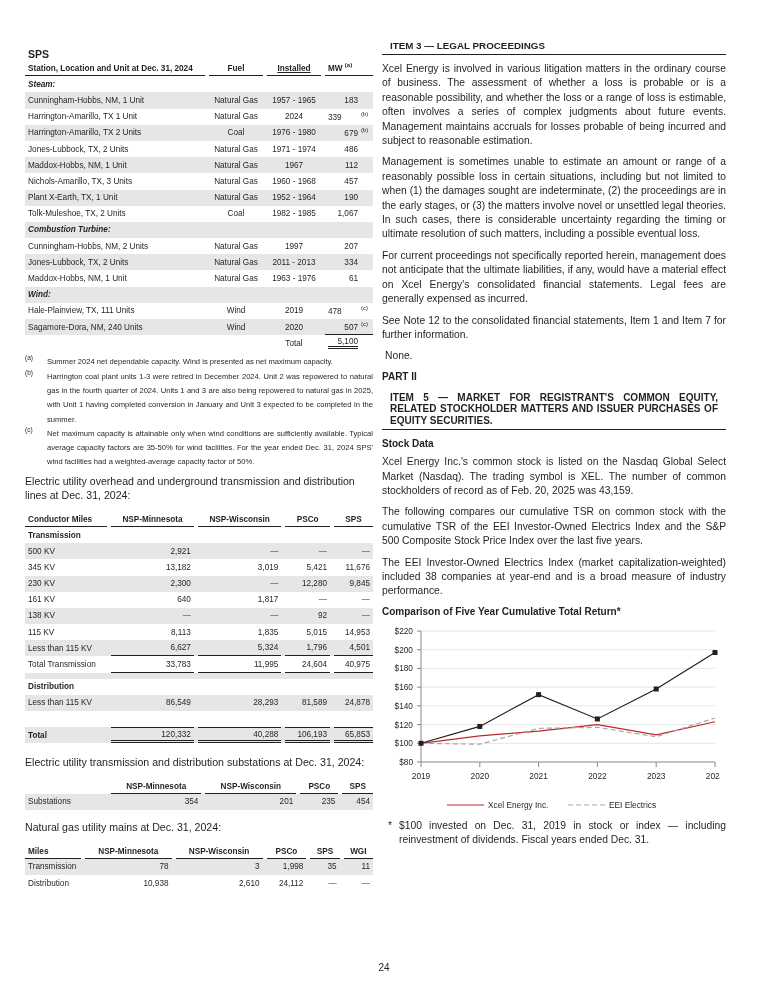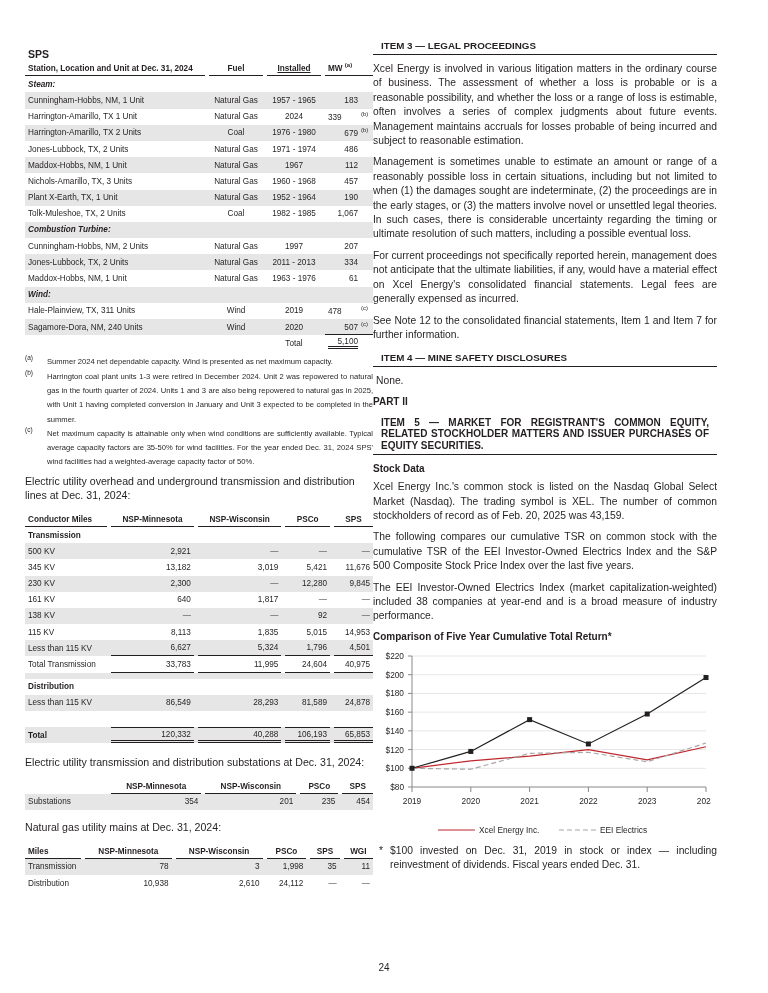--- a/index.html
+++ b/index.html
@@ -1,18 +1,18 @@
 <!DOCTYPE html>
 <html><head>
 <meta charset="utf-8">
 <style>
   * { box-sizing: border-box; margin: 0; padding: 0; }
   body { width: 768px; height: 993px; background: #fff; font-family: "Liberation Sans", sans-serif; color: #231f20; position: relative; overflow: hidden; }
   .col-left { position: absolute; left: 25px; top: 48px; width: 348px; }
-  .col-right { position: absolute; left: 373px; top: 40px; width: 344px; }
+  .col-right { position: absolute; left: 382px; top: 40px; width: 344px; }
   table { border-collapse: separate; border-spacing: 0; width: 100%; font-size: 8.2px; }
   td, th { padding: 0 3px; height: 16.2px; white-space: nowrap; }
   th { font-weight: bold; vertical-align: bottom; padding-bottom: 2px; }
   .shade td { background: #e6e6e6; }
   .hdr-line th { border-bottom: 1.4px solid #231f20; }
   .hdr-line th.gap { border-bottom: none; width: 4px; padding: 0; }
   td.gap { width: 4px; padding: 0; }
   .r { text-align: right; }
   .c { text-align: center; }
   .bi { font-weight: bold; font-style: italic; }
@@ -154,21 +154,21 @@
           <td class="c">Natural Gas</td>
           <td class="gap"></td>
           <td class="c">1963 - 1976</td>
           <td class="gap"></td>
           <td style="position:relative;"><span style="display:inline-block;width:30px;text-align:right;">61</span></td>
         </tr>
         <tr class="shade">
           <td colspan="7" class="bi">Wind:</td>
         </tr>
         <tr>
-          <td>Hale-Plainview, TX, 311 Units</td>
+          <td>Hale-Plainview, TX, 111 Units</td>
           <td class="gap"></td>
           <td class="c">Wind</td>
           <td class="gap"></td>
           <td class="c">2019</td>
           <td class="gap"></td>
           <td style="position:relative;"><span style="display:inline-block;width:30px;">478</span><sup style="margin-left:3px;">(c)</sup></td>
         </tr>
         <tr class="shade">
           <td>Sagamore-Dora, NM, 240 Units</td>
           <td class="gap"></td>
@@ -424,21 +424,20 @@
   </table>
 </div>
 
 <div class="col-right">
   <div class="sect-h">ITEM 3 — LEGAL PROCEEDINGS</div>
   <p class="para">Xcel Energy is involved in various litigation matters in the ordinary course of business. The assessment of whether a loss is probable or is a reasonable possibility, and whether the loss or a range of loss is estimable, often involves a series of complex judgments about future events. Management maintains accruals for losses probable of being incurred and subject to reasonable estimation.</p>
   <p class="para">Management is sometimes unable to estimate an amount or range of a reasonably possible loss in certain situations, including but not limited to when (1) the damages sought are indeterminate, (2) the proceedings are in the early stages, or (3) the matters involve novel or unsettled legal theories. In such cases, there is considerable uncertainty regarding the timing or ultimate resolution of such matters, including a possible eventual loss.</p>
   <p class="para">For current proceedings not specifically reported herein, management does not anticipate that the ultimate liabilities, if any, would have a material effect on Xcel Energy's consolidated financial statements. Legal fees are generally expensed as incurred.</p>
   <p class="para">See Note 12 to the consolidated financial statements, Item 1 and Item 7 for further information.</p>
 
-  <div class="sect-h" style="margin-top:10px;">ITEM 4 — MINE SAFETY DISCLOSURES</div>
   <p class="para" style="padding-left:3px;">None.</p>
   <div class="subh" style="margin-top:2px;">PART II</div>
   <div class="item5" style="margin-top:10px;">ITEM 5 — MARKET FOR REGISTRANT'S COMMON EQUITY, RELATED STOCKHOLDER MATTERS AND ISSUER PURCHASES OF EQUITY SECURITIES.</div>
   <div class="subh">Stock Data</div>
   <p class="para">Xcel Energy Inc.'s common stock is listed on the Nasdaq Global Select Market (Nasdaq). The trading symbol is XEL. The number of common stockholders of record as of Feb. 20, 2025 was 43,159.</p>
   <p class="para">The following compares our cumulative TSR on common stock with the cumulative TSR of the EEI Investor-Owned Electrics Index and the S&amp;P 500 Composite Stock Price Index over the last five years.</p>
   <p class="para">The EEI Investor-Owned Electrics Index (market capitalization-weighted) included 38 companies at year-end and is a broad measure of industry performance.</p>
   <div class="subh" style="margin-top:4px;">Comparison of Five Year Cumulative Total Return*</div>
 
   <svg id="tsr-chart" width="350" height="190" style="display:block;margin-left:-12px;">

